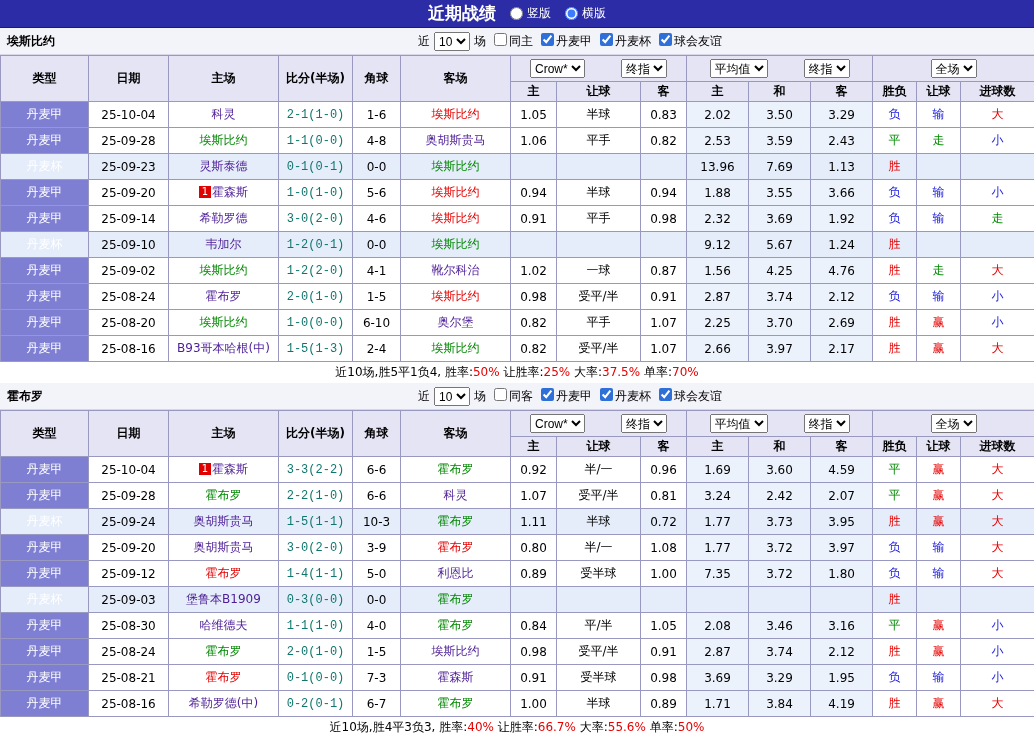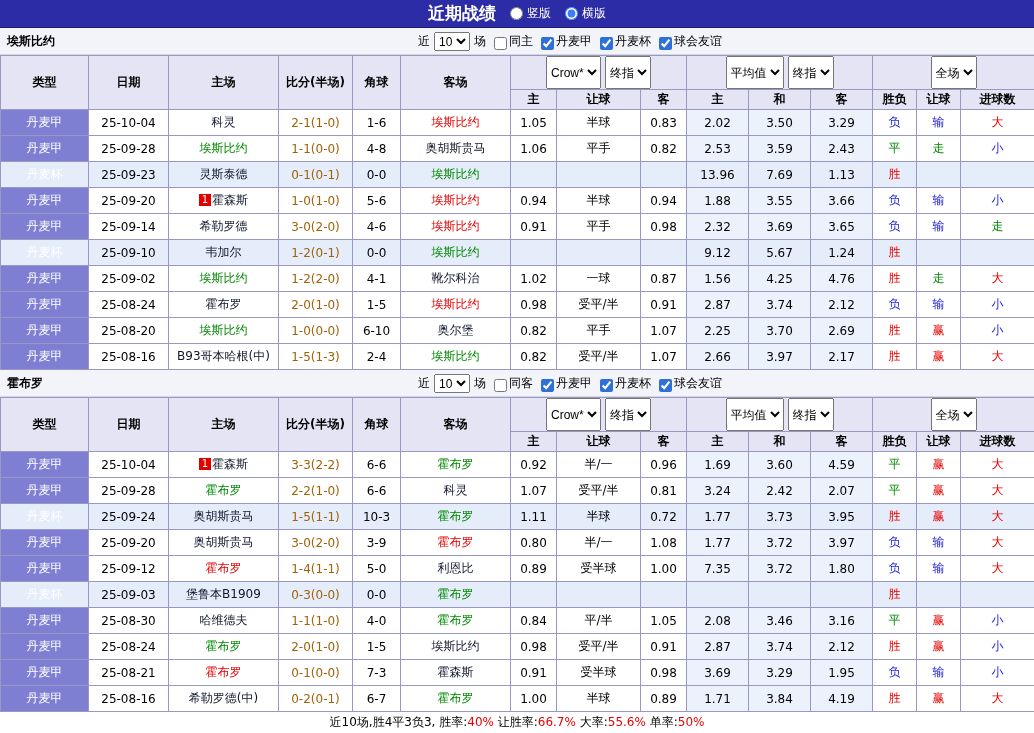--- a/index.html
+++ b/index.html
@@ -28,42 +28,42 @@
     background:#f3f3fa;
     border-bottom:1px solid #d6d6e6;
     display:flex; align-items:center;
   }
   .team-name{ font-weight:bold; padding-left:7px; }
   .controls{
     position:absolute; left:418px; top:0; height:27px;
     display:flex; align-items:center; gap:4px; white-space:nowrap;
   }
   .controls select{ height:19px; font-size:12px; }
-  .controls label{ display:flex; align-items:flex-end; gap:2px; cursor:pointer; }
+  .controls label{ display:flex; align-items:flex-start; gap:2px; cursor:pointer; }
   .controls input[type=checkbox]{ width:13px; height:13px; margin:0 0 0 4px; accent-color:#2f6fd8; }
   
   table.results{
     width:1034px; border-collapse:collapse; table-layout:fixed;
     border:1px solid #14b8a6;
   }
   .results th, .results td{
     border:1px solid #9898c0;
     height:26px; padding:0 1px;
     text-align:center; vertical-align:middle;
     overflow:hidden; white-space:nowrap;
   }
   .results thead th{ background:#e4e4f4; font-weight:bold; }
   .results thead tr.sub th{ height:20px; }
-  .hdr-select{ height:33px; font-size:12px; margin:0 2px; }
+  .hdr-select{ height:19px; font-size:12px; margin:0 18px; }
   td.euro{ background:#ecf2fb; }
   tr.cup td{ background:#e5edfa; }
   td.lg1{ background:#7e7ed2; color:#fff; }
   td.lg2{ background:#a0a0c6; color:#fff; }
-  td.score{ color:#a16207; }
-  .c-k{ color:#0f172a; }
+  td.score{ color:#0f766e;font-family:Liberation Mono, monospace; }
+  .c-k{ color:#4c1d95; }
   .c-r{ color:#e60000; }
   .c-g{ color:#008800; }
   .res-red{ color:#e60000; }
   .res-green{ color:#008800; }
   .res-blue{ color:#2020dd; }
   .badge{
     display:inline-block; background:#e00000; color:#fff;
     font-size:10px; line-height:12px; width:12px; height:12px;
     margin-right:1px; text-align:center; vertical-align:1px;
   }
@@ -230,21 +230,21 @@
           <td>25-09-14</td>
           <td class="teamcell"><span class="c-k">希勒罗德</span></td>
           <td class="score">3-0(2-0)</td>
           <td>4-6</td>
           <td class="teamcell"><span class="c-r">埃斯比约</span></td>
           <td>0.91</td>
           <td>平手</td>
           <td>0.98</td>
           <td class="euro">2.32</td>
           <td class="euro">3.69</td>
-          <td class="euro">3.65</td>
+          <td class="euro">1.92</td>
           <td class="res-blue">负</td>
           <td class="res-blue">输</td>
           <td class="res-green">走</td>
         </tr>
         <tr class="cup">
           <td class="lg2">丹麦杯</td>
           <td>25-09-10</td>
           <td class="teamcell"><span class="c-k">韦加尔</span></td>
           <td class="score">1-2(0-1)</td>
           <td>0-0</td>
@@ -322,20 +322,21 @@
           <td>1.07</td>
           <td class="euro">2.66</td>
           <td class="euro">3.97</td>
           <td class="euro">2.17</td>
           <td class="res-red">胜</td>
           <td class="res-red">赢</td>
           <td class="res-red">大</td>
         </tr>
       </tbody>
     </table>
+    <div class="summary"><span>近10场,胜5平1负4, 胜率:</span><span class="red">50%</span><span> 让胜率:</span><span class="red">25%</span><span> 大率:</span><span class="red">37.5%</span><span> 单率:</span><span class="red">70%</span></div>
     <div class="filterbar">
       <span class="team-name">霍布罗</span>
       <div class="controls">
         <span>近</span>
         <select class="count-select"><option>10</option></select>
         <span>场</span>
         <label>
           <input type="checkbox" style="">
           <span>同客</span>
         </label>

